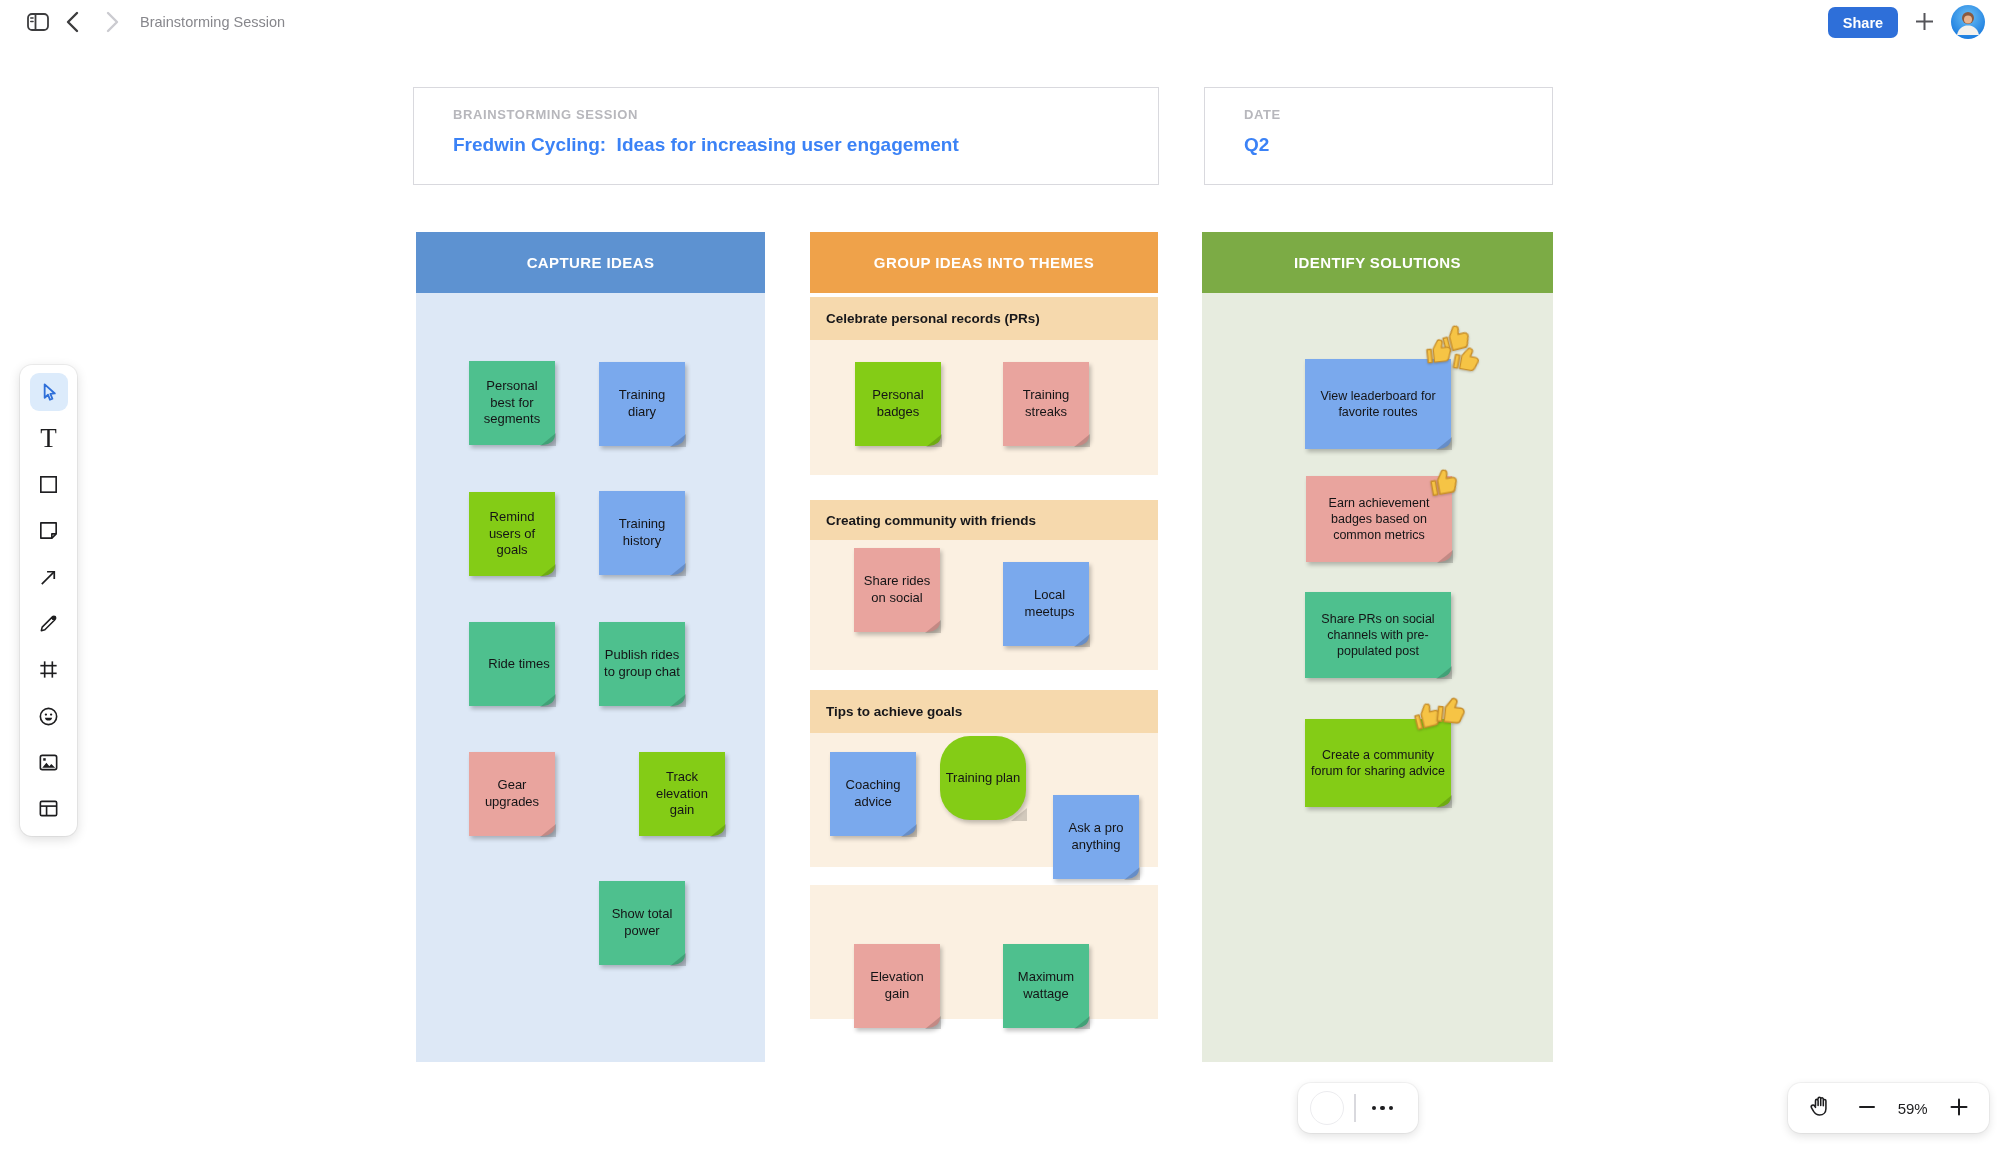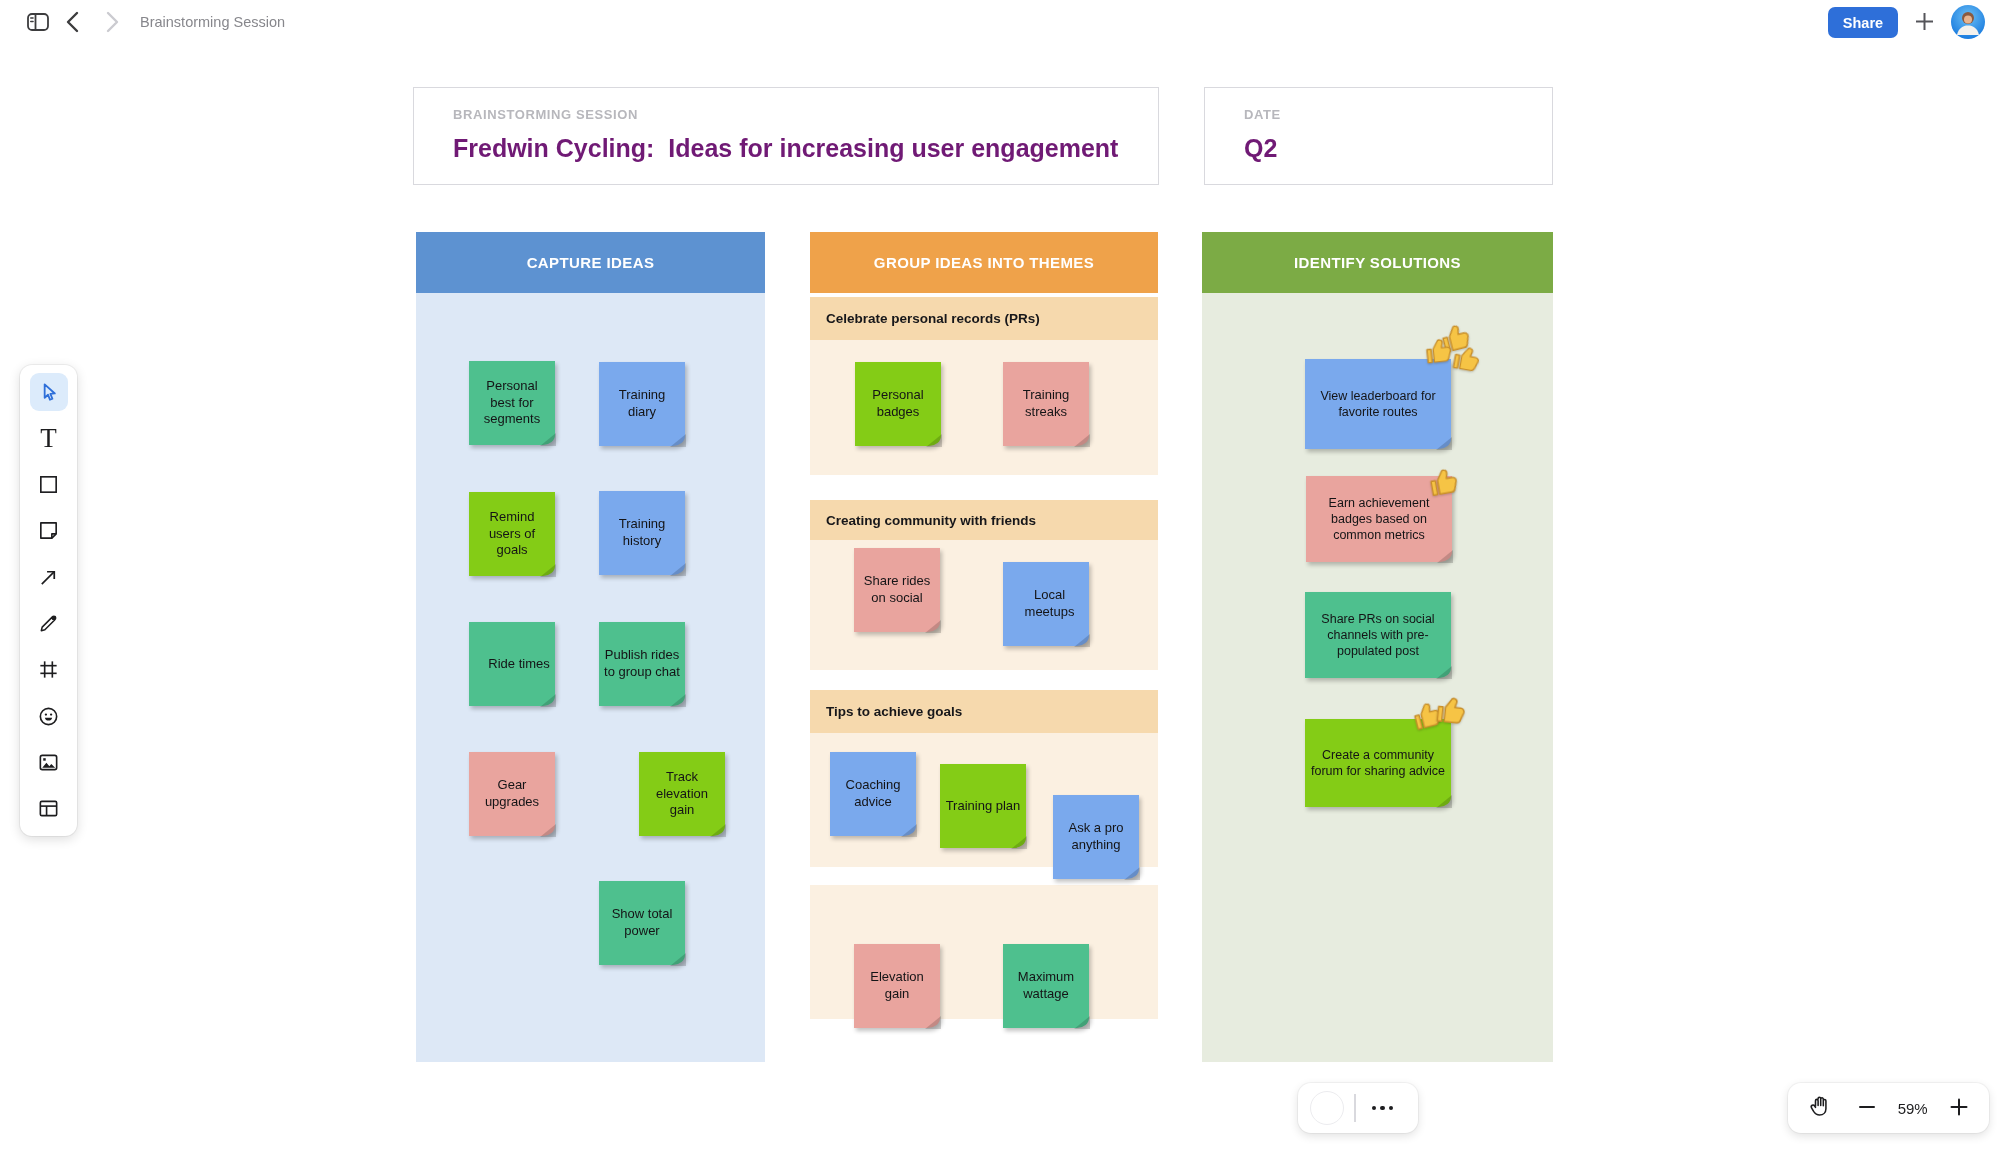--- a/index.html
+++ b/index.html
@@ -13,21 +13,21 @@
   .doc-title { position:absolute; left:140px; top:0; line-height:45px; font-size:14.5px; color:#87878c; }
   .share-btn { position:absolute; left:1828px; top:7px; width:70px; height:31px; background:#2e6fd9; color:#fff;
                border:none; border-radius:7px; font-size:14.5px; font-weight:bold; cursor:pointer; font-family:inherit; }
   .avatar { position:absolute; left:1951px; top:5px; width:34px; height:34px; border-radius:50%;
             background:radial-gradient(circle at 50% 35%, #6cc0f5 0%, #1e7fe0 75%); overflow:hidden; }
   .avatar svg { position:absolute; left:0; top:0; }
 
   
   .card { position:absolute; background:#fff; border:1px solid #d9d9de; }
   .card-label { position:absolute; left:39px; top:19px; font-size:13px; font-weight:bold; letter-spacing:.6px; color:#b7b7bc; }
-  .card-title { position:absolute; left:39px; top:46px; font-size:25px; font-weight:bold; color:#701a75; white-space:pre-wrap; }
+  .card-title { position:absolute; left:39px; top:46px; font-size:19px; font-weight:bold; color:#3b82f6; white-space:pre-wrap; }
 
   
   .column-header { position:absolute; height:61px; display:flex; align-items:center; justify-content:center;
                    color:#fff; font-size:15px; font-weight:bold; letter-spacing:.4px; }
   .column-body { position:absolute; }
   .theme-section { position:absolute; }
   .theme-label { display:flex; align-items:center; padding-left:16px; font-size:13.5px; font-weight:bold; color:#17171a; }
   .theme-body { width:100%; }
 
   
@@ -195,21 +195,21 @@
     </div>
   <div class="note pink" style="left:854px;  top:548px;">
       <span>Share rides on social</span>
     </div>
   <div class="note blue" style="left:1003px; top:562px;padding-left:12px;">
       <span>Local meetups</span>
     </div>
   <div class="note blue" style="left:830px;  top:752px;">
       <span>Coaching advice</span>
     </div>
-  <div class="note yellow" style="left:940px;  top:764px;">
+  <div class="note yellow" style="left:940px;  top:736px;border-radius:30px;">
       <span>Training plan</span>
     </div>
   <div class="note blue" style="left:1053px; top:752px;margin-top:43px;">
       <span>Ask a pro anything</span>
     </div>
   <div class="note pink" style="left:854px;  top:944px;">
       <span>Elevation gain</span>
     </div>
   <div class="note green" style="left:1003px; top:944px;">
       <span>Maximum wattage</span>

